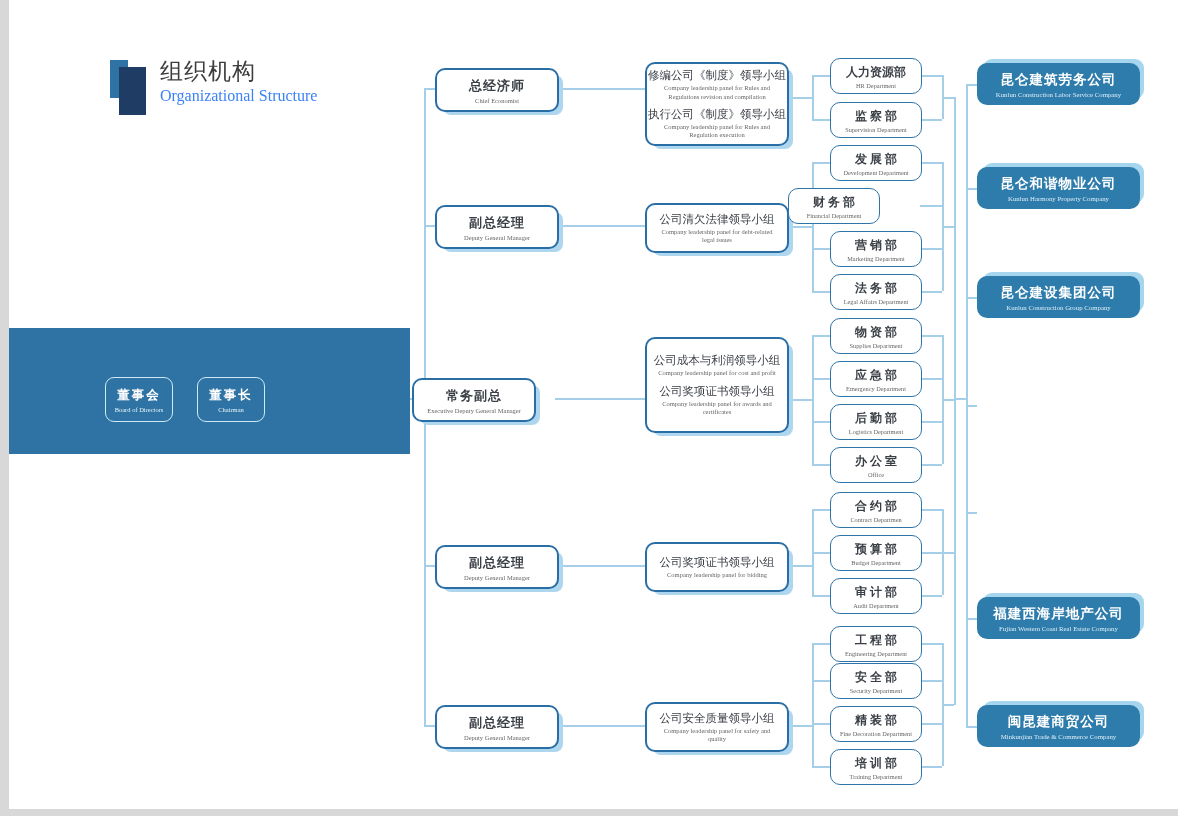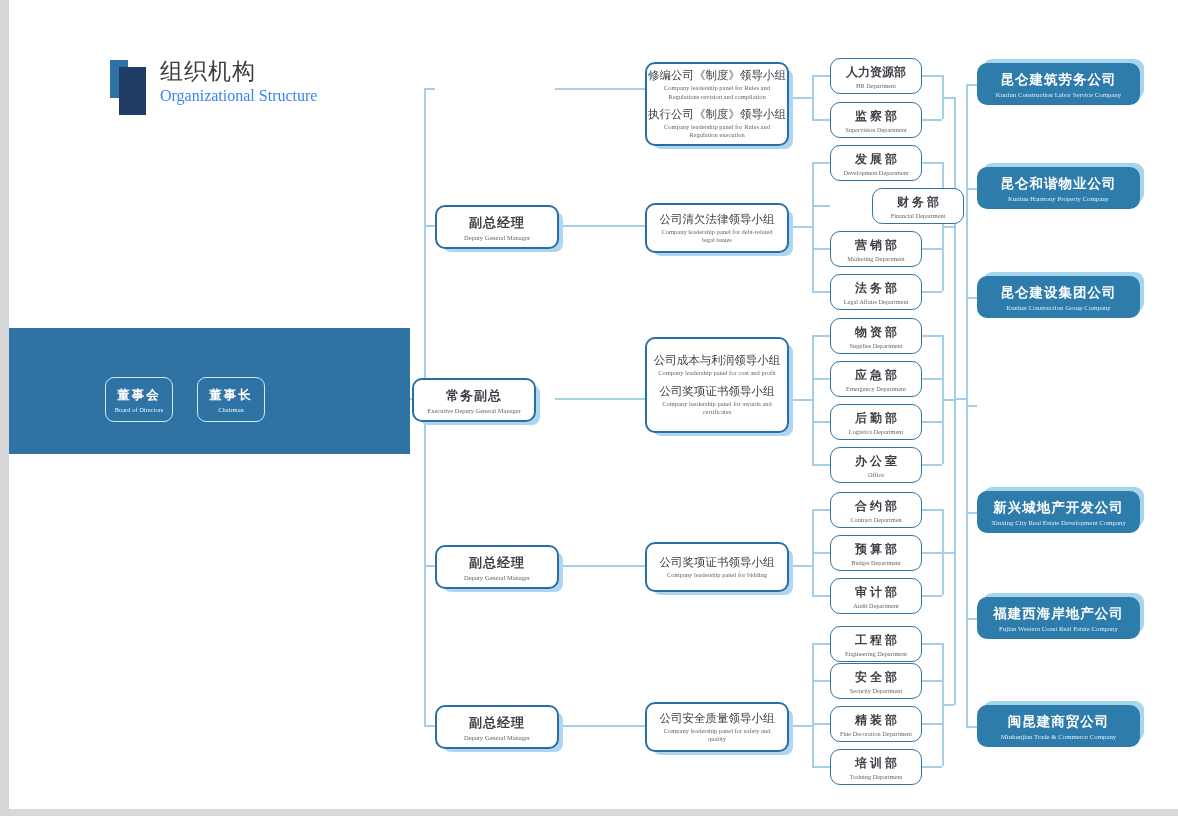--- a/index.html
+++ b/index.html
@@ -155,20 +155,24 @@
   <div class="bar"></div>
   <div class="bar-box" style="left:105px;top:377px;width:66px;height:43px">
     <div class="cn">董事会</div>
     <div class="en">Board of Directors</div>
   </div>
   <div class="bar-box" style="left:197px;top:377px;width:66px;height:43px">
     <div class="cn">董事长</div>
     <div class="en">Chairman</div>
   </div>
 
+  <div class="exec" style="left:435px;top:68px">
+    <div class="cn">总经济师</div>
+    <div class="en">Chief Economist</div>
+  </div>
   <div class="exec" style="left:435px;top:205px">
     <div class="cn">副总经理</div>
     <div class="en">Deputy General Manager</div>
   </div>
   <div class="exec" style="left:412px;top:378px">
     <div class="cn">常务副总</div>
     <div class="en">Executive Deputy General Manager</div>
   </div>
   <div class="exec" style="left:435px;top:545px">
     <div class="cn">副总经理</div>
@@ -223,21 +227,21 @@
     <div class="en">HR Department</div>
   </div>
   <div class="dept" style="left:830px;top:102px">
     <div class="cn">监 察 部</div>
     <div class="en">Supervision Department</div>
   </div>
   <div class="dept" style="left:830px;top:145px">
     <div class="cn">发 展 部</div>
     <div class="en">Development Department</div>
   </div>
-  <div class="dept" style="left:872px;top:188px">
+  <div class="dept" style="left:788px;top:188px">
     <div class="cn">财 务 部</div>
     <div class="en">Financial Department</div>
   </div>
   <div class="dept" style="left:830px;top:231px">
     <div class="cn">营 销 部</div>
     <div class="en">Marketing Department</div>
   </div>
   <div class="dept" style="left:830px;top:274px">
     <div class="cn">法 务 部</div>
     <div class="en">Legal Affairs Department</div>
@@ -292,24 +296,20 @@
     <div class="en">Kunlun Harmony Property Company</div>
   </div>
   <div class="company" style="left:977px;top:63px">
     <div class="cn">昆仑建筑劳务公司</div>
     <div class="en">Kunlun Construction Labor Service Company</div>
   </div>
   <div class="company" style="left:977px;top:276px">
     <div class="cn">昆仑建设集团公司</div>
     <div class="en">Kunlun Construction Group Company</div>
   </div>
-  <div class="company" style="left:977px;top:491px">
-    <div class="cn">新兴城地产开发公司</div>
-    <div class="en">Xinxing City Real Estate Development Company</div>
-  </div>
   <div class="company" style="left:977px;top:597px">
     <div class="cn">福建西海岸地产公司</div>
     <div class="en">Fujian Western Coast Real Estate Company</div>
   </div>
   <div class="company" style="left:977px;top:705px">
     <div class="cn">闽昆建商贸公司</div>
     <div class="en">Minkunjian Trade &amp; Commerce Company</div>
   </div>
 </div>
 

